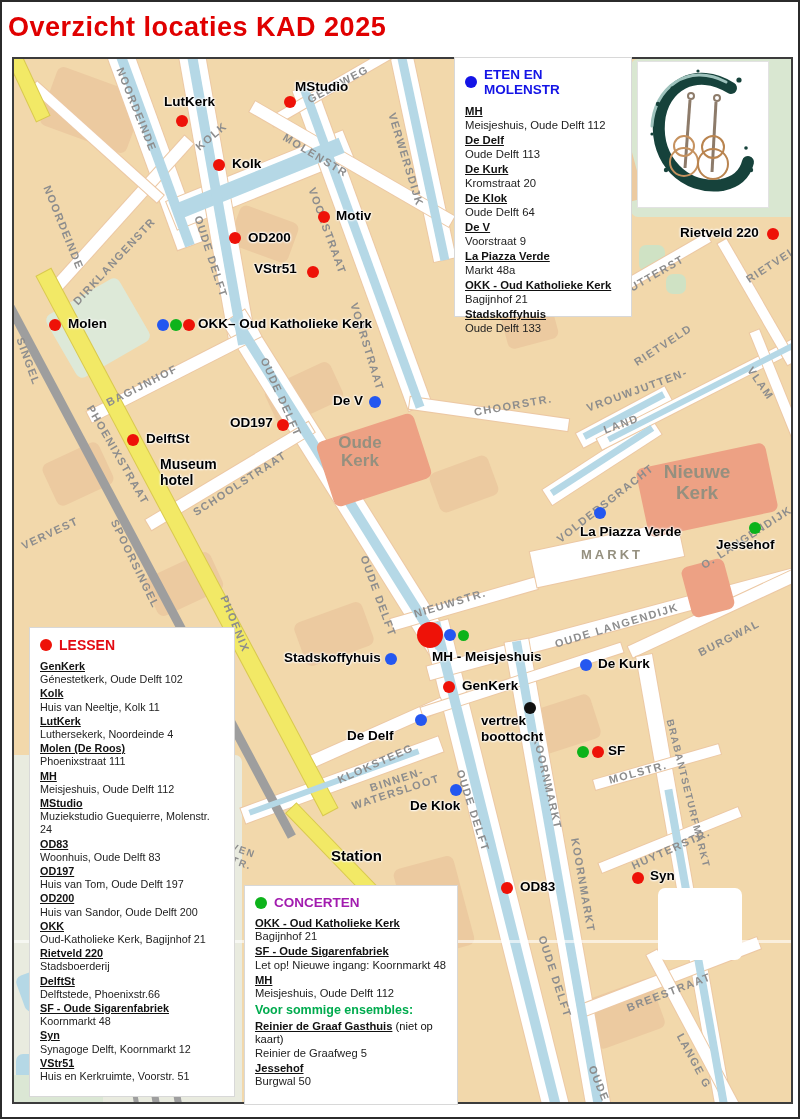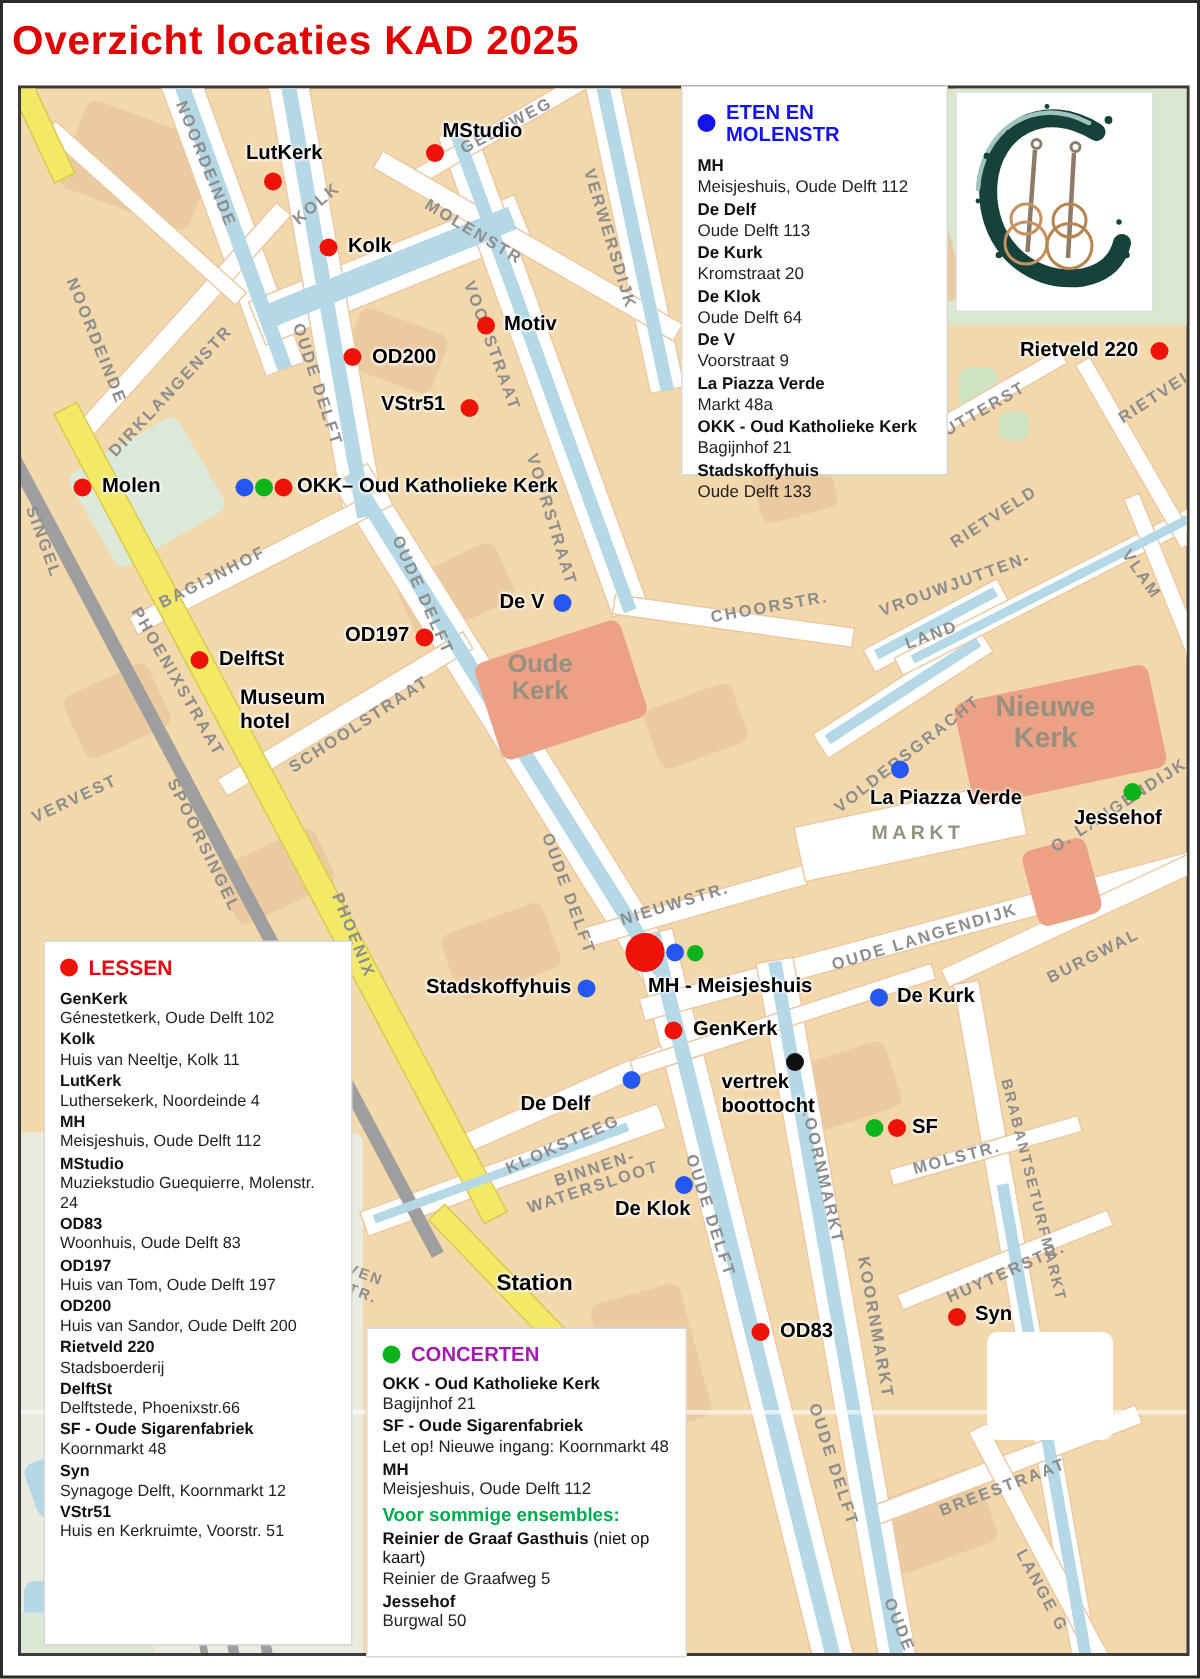--- a/index.html
+++ b/index.html
@@ -31,21 +31,21 @@
   #legend-eten{left:455px;top:58px;width:176px;height:258px;}
   #legend-eten .hdr{font-size:13.5px;color:#1414e6;}
   #legend-lessen{left:30px;top:628px;width:204px;height:468px;}
   #legend-lessen .hdr{font-size:14px;color:#e30b13;}
   #legend-concerten{left:245px;top:886px;width:212px;height:218px;}
   #legend-concerten .hdr{font-size:13.5px;color:#a21caf;}
   .litem{margin-bottom:1px;}
   #legend-eten .litem{font-size:11.3px;line-height:14px;}
   #legend-lessen .litem{font-size:10.8px;line-height:13.2px;}
   #legend-concerten .litem{font-size:11.2px;line-height:13.2px;margin-bottom:2px;}
-  .litem .nm{font-weight:bold;color:#111;}
+  .litem .nm{font-weight:bold;color:#111;text-decoration:underline;}
   .litem .sfx{font-weight:normal;color:#111;}
   .litem .ad{font-weight:normal;color:#222;}
   .subhdr{font-weight:bold;color:#00ab4e;font-size:12.5px;margin:3px 0 3px 0;}
   
   #logo-box{position:absolute;left:638px;top:62px;width:130px;height:145px;background:#fff;z-index:28;
        box-shadow:0 0 0 1px #e2e2e2;}
 </style>
 </head>
 <body>
 
@@ -272,25 +272,27 @@
 
 <div id="legend-lessen" class="legend">
   <div class="hdr">
     <span class="hdot" style="background:#ee1208"></span>
     <span>LESSEN</span>
   </div>
   <div class="items">
       <div class="litem"><span class="nm">GenKerk</span><br><span class="ad">Génestetkerk, Oude Delft 102</span></div>
       <div class="litem"><span class="nm">Kolk</span><br><span class="ad">Huis van Neeltje, Kolk 11</span></div>
       <div class="litem"><span class="nm">LutKerk</span><br><span class="ad">Luthersekerk, Noordeinde 4</span></div>
+      <div class="litem"><span class="nm">Molen (De Roos)</span><br><span class="ad">Phoenixstraat 111</span></div>
       <div class="litem"><span class="nm">MH</span><br><span class="ad">Meisjeshuis, Oude Delft 112</span></div>
       <div class="litem"><span class="nm">MStudio</span><br><span class="ad">Muziekstudio Guequierre, Molenstr. 24</span></div>
       <div class="litem"><span class="nm">OD83</span><br><span class="ad">Woonhuis, Oude Delft 83</span></div>
       <div class="litem"><span class="nm">OD197</span><br><span class="ad">Huis van Tom, Oude Delft 197</span></div>
       <div class="litem"><span class="nm">OD200</span><br><span class="ad">Huis van Sandor, Oude Delft 200</span></div>
+      <div class="litem"><span class="nm">OKK</span><br><span class="ad">Oud-Katholieke Kerk, Bagijnhof 21</span></div>
       <div class="litem"><span class="nm">Rietveld 220</span><br><span class="ad">Stadsboerderij</span></div>
       <div class="litem"><span class="nm">DelftSt</span><br><span class="ad">Delftstede, Phoenixstr.66</span></div>
       <div class="litem"><span class="nm">SF -  Oude Sigarenfabriek</span><br><span class="ad">Koornmarkt 48</span></div>
       <div class="litem"><span class="nm">Syn</span><br><span class="ad">Synagoge Delft, Koornmarkt 12</span></div>
       <div class="litem"><span class="nm">VStr51</span><br><span class="ad">Huis en Kerkruimte, Voorstr. 51</span></div>
     </div>
 </div>
 
 <div id="legend-concerten" class="legend">
   <div class="hdr">

